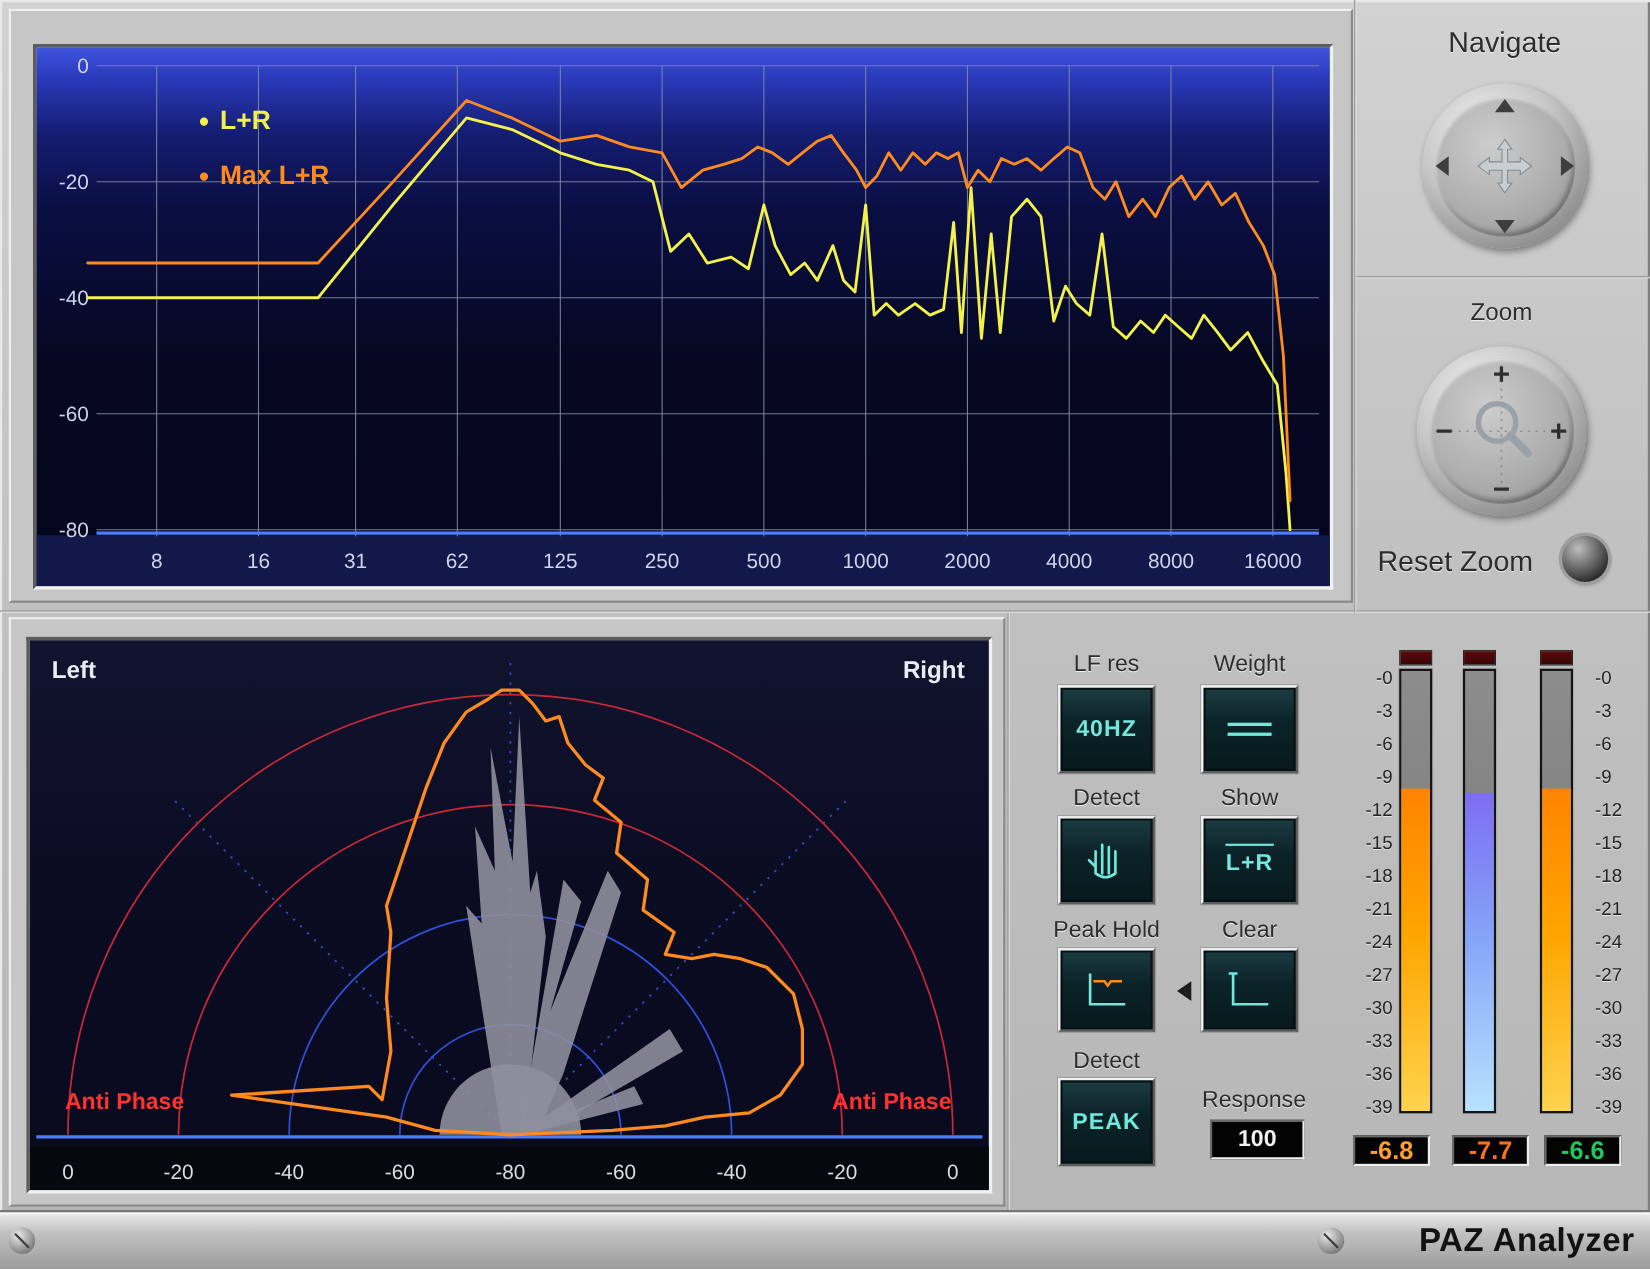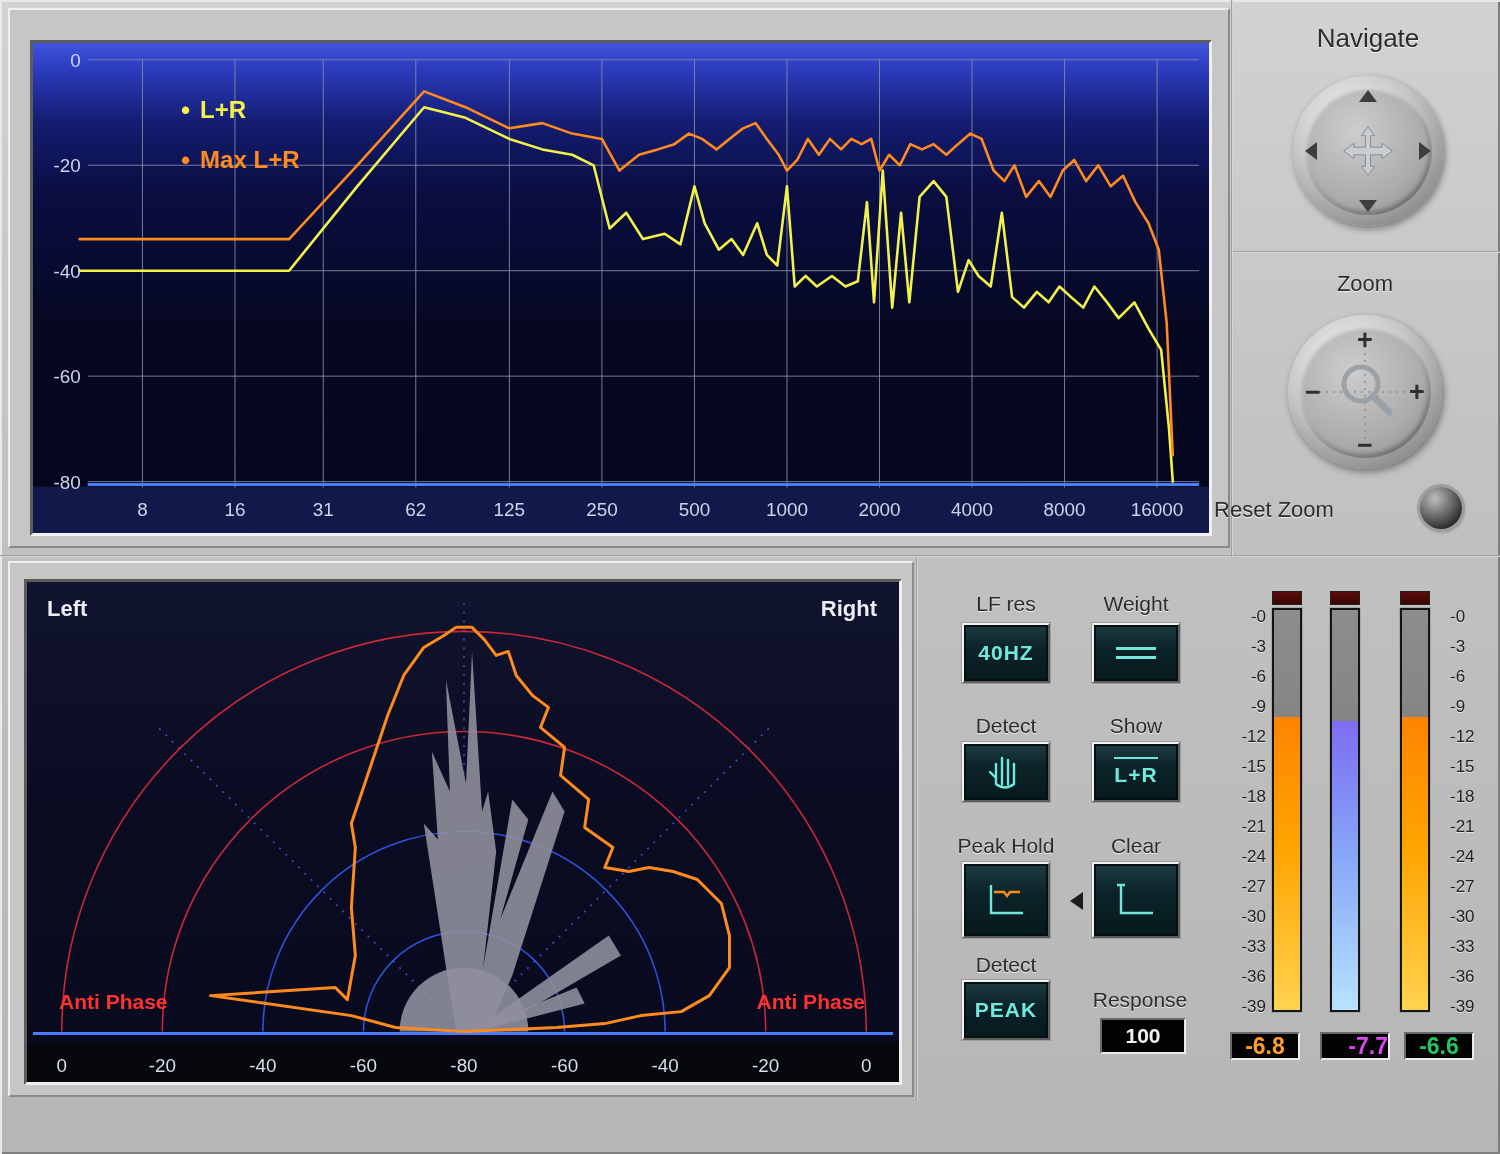--- a/index.html
+++ b/index.html
@@ -75,21 +75,21 @@
   .z-right{right:10px;top:50%;transform:translateY(-50%);}
   .reset-btn{
     position:absolute;width:42px;height:42px;border-radius:50%;
     background:radial-gradient(circle at 35% 28%,#bdbdbd,#6d6d6d 42%,#1b1b1b 85%);
     box-shadow:0 0 0 3px #9e9e9e,1px 2px 4px rgba(0,0,0,.5);
   }
 
   
   .control-panel{position:absolute;left:922px;top:561px;width:574px;height:536px;}
   .ctl-button{
-    position:absolute;width:88px;height:60px;padding:0;cursor:pointer;
+    position:absolute;width:88px;height:80px;padding:0;cursor:pointer;
     border:2px solid;border-color:#f2f2f2 #5d5d5d #5d5d5d #f2f2f2;
     background:linear-gradient(180deg,#1c3c42,#0b2328 42%,#07191d);
     box-shadow:inset 0 0 0 2px #041012, 0 0 0 1px #9c9c9c;
     color:#72e8dc;display:flex;align-items:center;justify-content:center;
     font-family:"Liberation Sans",sans-serif;
   }
   .btn-text{font-size:21px;font-weight:bold;letter-spacing:1px;color:#72e8dc;}
   .overline{border-top:2px solid #72e8dc;padding-top:4px;}
   .weight-icon{width:40px;}
   .weight-icon .wline{height:0;border-top:3px solid #72e8dc;margin:6px 0;}
@@ -213,21 +213,21 @@
       <line x1="6" y1="66" x2="126" y2="66" stroke="#8e8e8e" stroke-width="1.5" stroke-dasharray="2 5"></line>
       <circle cx="62" cy="58" r="17" fill="none" stroke="#9aa2a8" stroke-width="5"></circle>
       <line x1="74" y1="70" x2="90" y2="86" stroke="#9aa2a8" stroke-width="7" stroke-linecap="round"></line>
     </svg>
     <span class="zsign z-top">+</span>
     <span class="zsign z-right">+</span>
     <span class="zsign z-left">−</span>
     <span class="zsign z-bottom">−</span>
   </div>
 
-  <div class="ctl-label" style="left:1194px;top:497px;width:160px;font-size:22px">Reset Zoom</div>
+  <div class="ctl-label" style="left:1243px;top:497px;width:160px;font-size:26px">Reset Zoom</div>
   <div class="reset-btn" style="left:1420px;top:487px"></div>
 
   <div class="frame phase-frame">
     <div class="screen phase-screen">
       <svg id="phase-svg" viewBox="0 0 878 506" preserveAspectRatio="none">
           <line x1="440" y1="455" x2="749.288506090996" y2="145.7114939090041" stroke="#3a4fd0" stroke-width="1.6" stroke-dasharray="2 7"></line>
           <line x1="440" y1="455" x2="440" y2="17.599999999999966" stroke="#3a4fd0" stroke-width="1.6" stroke-dasharray="2 7"></line>
           <line x1="440" y1="455" x2="130.7114939090041" y2="145.71149390900405" stroke="#3a4fd0" stroke-width="1.6" stroke-dasharray="2 7"></line>
           <path d="M 338.75 455 A 101.25 101.25 0 0 1 541.25 455" fill="none" stroke="#3050d8" stroke-width="1.6"></path>
           <path d="M 237.5 455 A 202.5 202.5 0 0 1 642.5 455" fill="none" stroke="#3050d8" stroke-width="1.6"></path>
@@ -353,18 +353,23 @@
         <div class="meter-fill" id="meter-fill-0" style="height: 293px; background: linear-gradient(rgb(255, 132, 0), rgb(255, 165, 0) 45%, rgb(255, 211, 79));"></div>
       </div>
     <div class="meter" style="left:408px;top:47px">
         <div class="meter-fill" id="meter-fill-1" style="height: 289px; background: linear-gradient(rgb(125, 109, 242), rgb(134, 164, 248) 45%, rgb(184, 226, 255));"></div>
       </div>
     <div class="meter" style="left:478px;top:47px">
         <div class="meter-fill" id="meter-fill-2" style="height: 293px; background: linear-gradient(rgb(255, 132, 0), rgb(255, 165, 0) 45%, rgb(255, 211, 79));"></div>
       </div>
 
     <div class="meter-value" id="meter-value-0" style="left: 308px; top: 471px; color: rgb(255, 158, 46);">-6.8</div>
-    <div class="meter-value" id="meter-value-1" style="left: 398px; top: 471px; color: #d946ef; text-align: right;">-7.7</div>
+    <div class="meter-value" id="meter-value-1" style="left: 398px; top: 471px; color: #f97316;">-7.7</div>
     <div class="meter-value" id="meter-value-2" style="left: 482px; top: 471px; color: #22c55e;">-6.6</div>
   </div>
 
+  <div class="bottom-bar">
+    <div class="screw" style="left:8px;top:14px"></div>
+    <div class="screw" style="left:1198px;top:14px"></div>
+    <div class="app-title">PAZ Analyzer</div>
+  </div>
 
 </div>
 
 </body></html>

